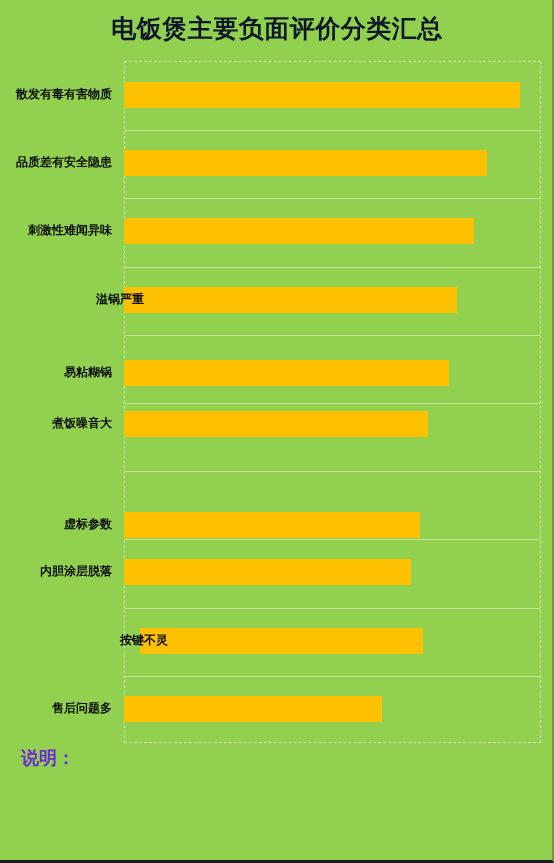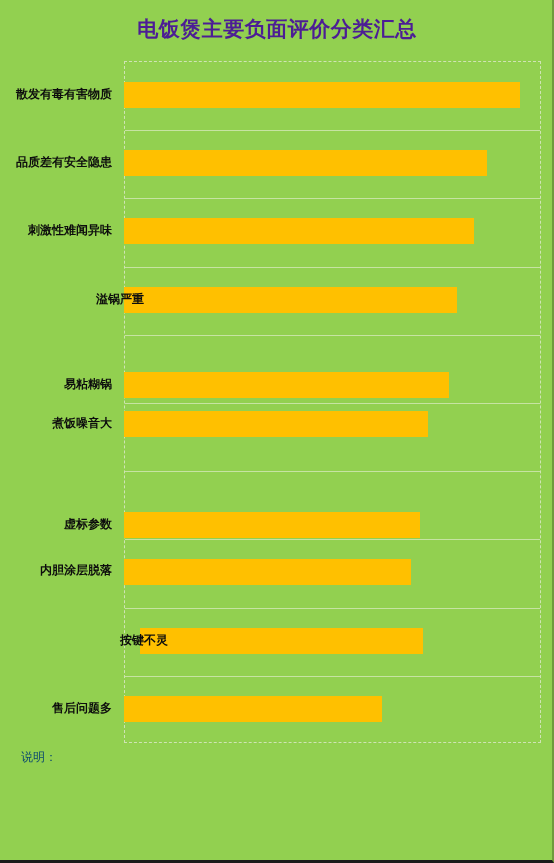--- a/index.html
+++ b/index.html
@@ -22,23 +22,23 @@
     border-bottom: 3px solid #1a1a1a;
     border-right: 2px solid #6f9b3c;
     overflow: hidden;
   }
   #chart-title {
     position: absolute;
     left: 0;
     top: 17px;
     width: 554px;
     text-align: center;
-    font-size: 21px;
+    font-size: 25px;
     font-weight: bold;
-    color: #4c1d95;
+    color: #0f172a;
     letter-spacing: 0.5px;
     line-height: 24px;
     white-space: nowrap;
   }
   
   #plot-area {
     position: absolute;
     left: 124px;
     top: 61px;
     width: 417px;
@@ -81,23 +81,23 @@
   }
   
   #footnotes {
     position: absolute;
     left: 21px;
     top: 748px;
     width: 520px;
   }
   #footnotes .note-head,
   #footnotes .note-line {
-    font-size: 12px;
-    font-weight: normal;
-    color: #0c4a6e;
+    font-size: 18px;
+    font-weight: bold;
+    color: #6d28d9;
     line-height: 19.5px;
     white-space: nowrap;
   }
 </style>
 </head>
 <body>
 
 <div id="chart-card">
 
   <div id="chart-title">电饭煲主要负面评价分类汇总</div>
@@ -124,33 +124,33 @@
         <div class="cat-label" style="top: 25px;">品质差有安全隐患</div>
       </div>
       <div class="bar-row" style="top: 197.4px; left: 0px; text-decoration: underline;">
         <div class="bar" title="刺激性难闻异味" style="left: 124px; width: 350.28px; background: rgb(255, 192, 0);"></div>
         <div class="cat-label" style="top: 25px;">刺激性难闻异味</div>
       </div>
       <div class="bar-row" style="top: 265.6px; left: 0px; padding-left: 32px;">
         <div class="bar" title="溢锅严重" style="left: 124px; width: 333.183px; background: rgb(255, 192, 0);"></div>
         <div class="cat-label" style="top: 25px;">溢锅严重</div>
       </div>
-      <div class="bar-row" style="top: 351px; left: 0px;">
+      <div class="bar-row" style="top: 339px; left: 0px;">
         <div class="bar" title="易粘糊锅" style="left: 124px; width: 325.26px; background: rgb(255, 192, 0);"></div>
         <div class="cat-label" style="top: 25px;">易粘糊锅</div>
       </div>
       <div class="bar-row" style="top: 390px; left: 0px;">
         <div class="bar" title="煮饭噪音大" style="left: 124px; width: 304.41px; background: rgb(255, 192, 0);"></div>
         <div class="cat-label" style="top: 25px;">煮饭噪音大</div>
       </div>
       <div class="bar-row" style="top: 491px; left: 0px;">
         <div class="bar" title="虚标参数" style="left: 124px; width: 296.07px; background: rgb(255, 192, 0);"></div>
         <div class="cat-label" style="top: 25px;">虚标参数</div>
       </div>
-      <div class="bar-row" style="top: 538.4px; left: 0px; font-family: Liberation Mono, monospace;">
+      <div class="bar-row" style="top: 538.4px; left: 0px;">
         <div class="bar" title="内胆涂层脱落" style="left: 124px; width: 286.896px; background: rgb(255, 192, 0);"></div>
         <div class="cat-label" style="top: 25px;">内胆涂层脱落</div>
       </div>
       <div class="bar-row" style="top: 606.6px; left: 16px; padding-left: 40px;">
         <div class="bar" title="按键不灵" style="left: 124px; width: 283.143px; background: rgb(255, 192, 0);"></div>
         <div class="cat-label" style="top: 25px;">按键不灵</div>
       </div>
       <div class="bar-row" style="top: 674.8px; left: 0px;">
         <div class="bar" title="售后问题多" style="left: 124px; width: 258.123px; background: rgb(255, 192, 0);"></div>
         <div class="cat-label" style="top: 25px;">售后问题多</div>

